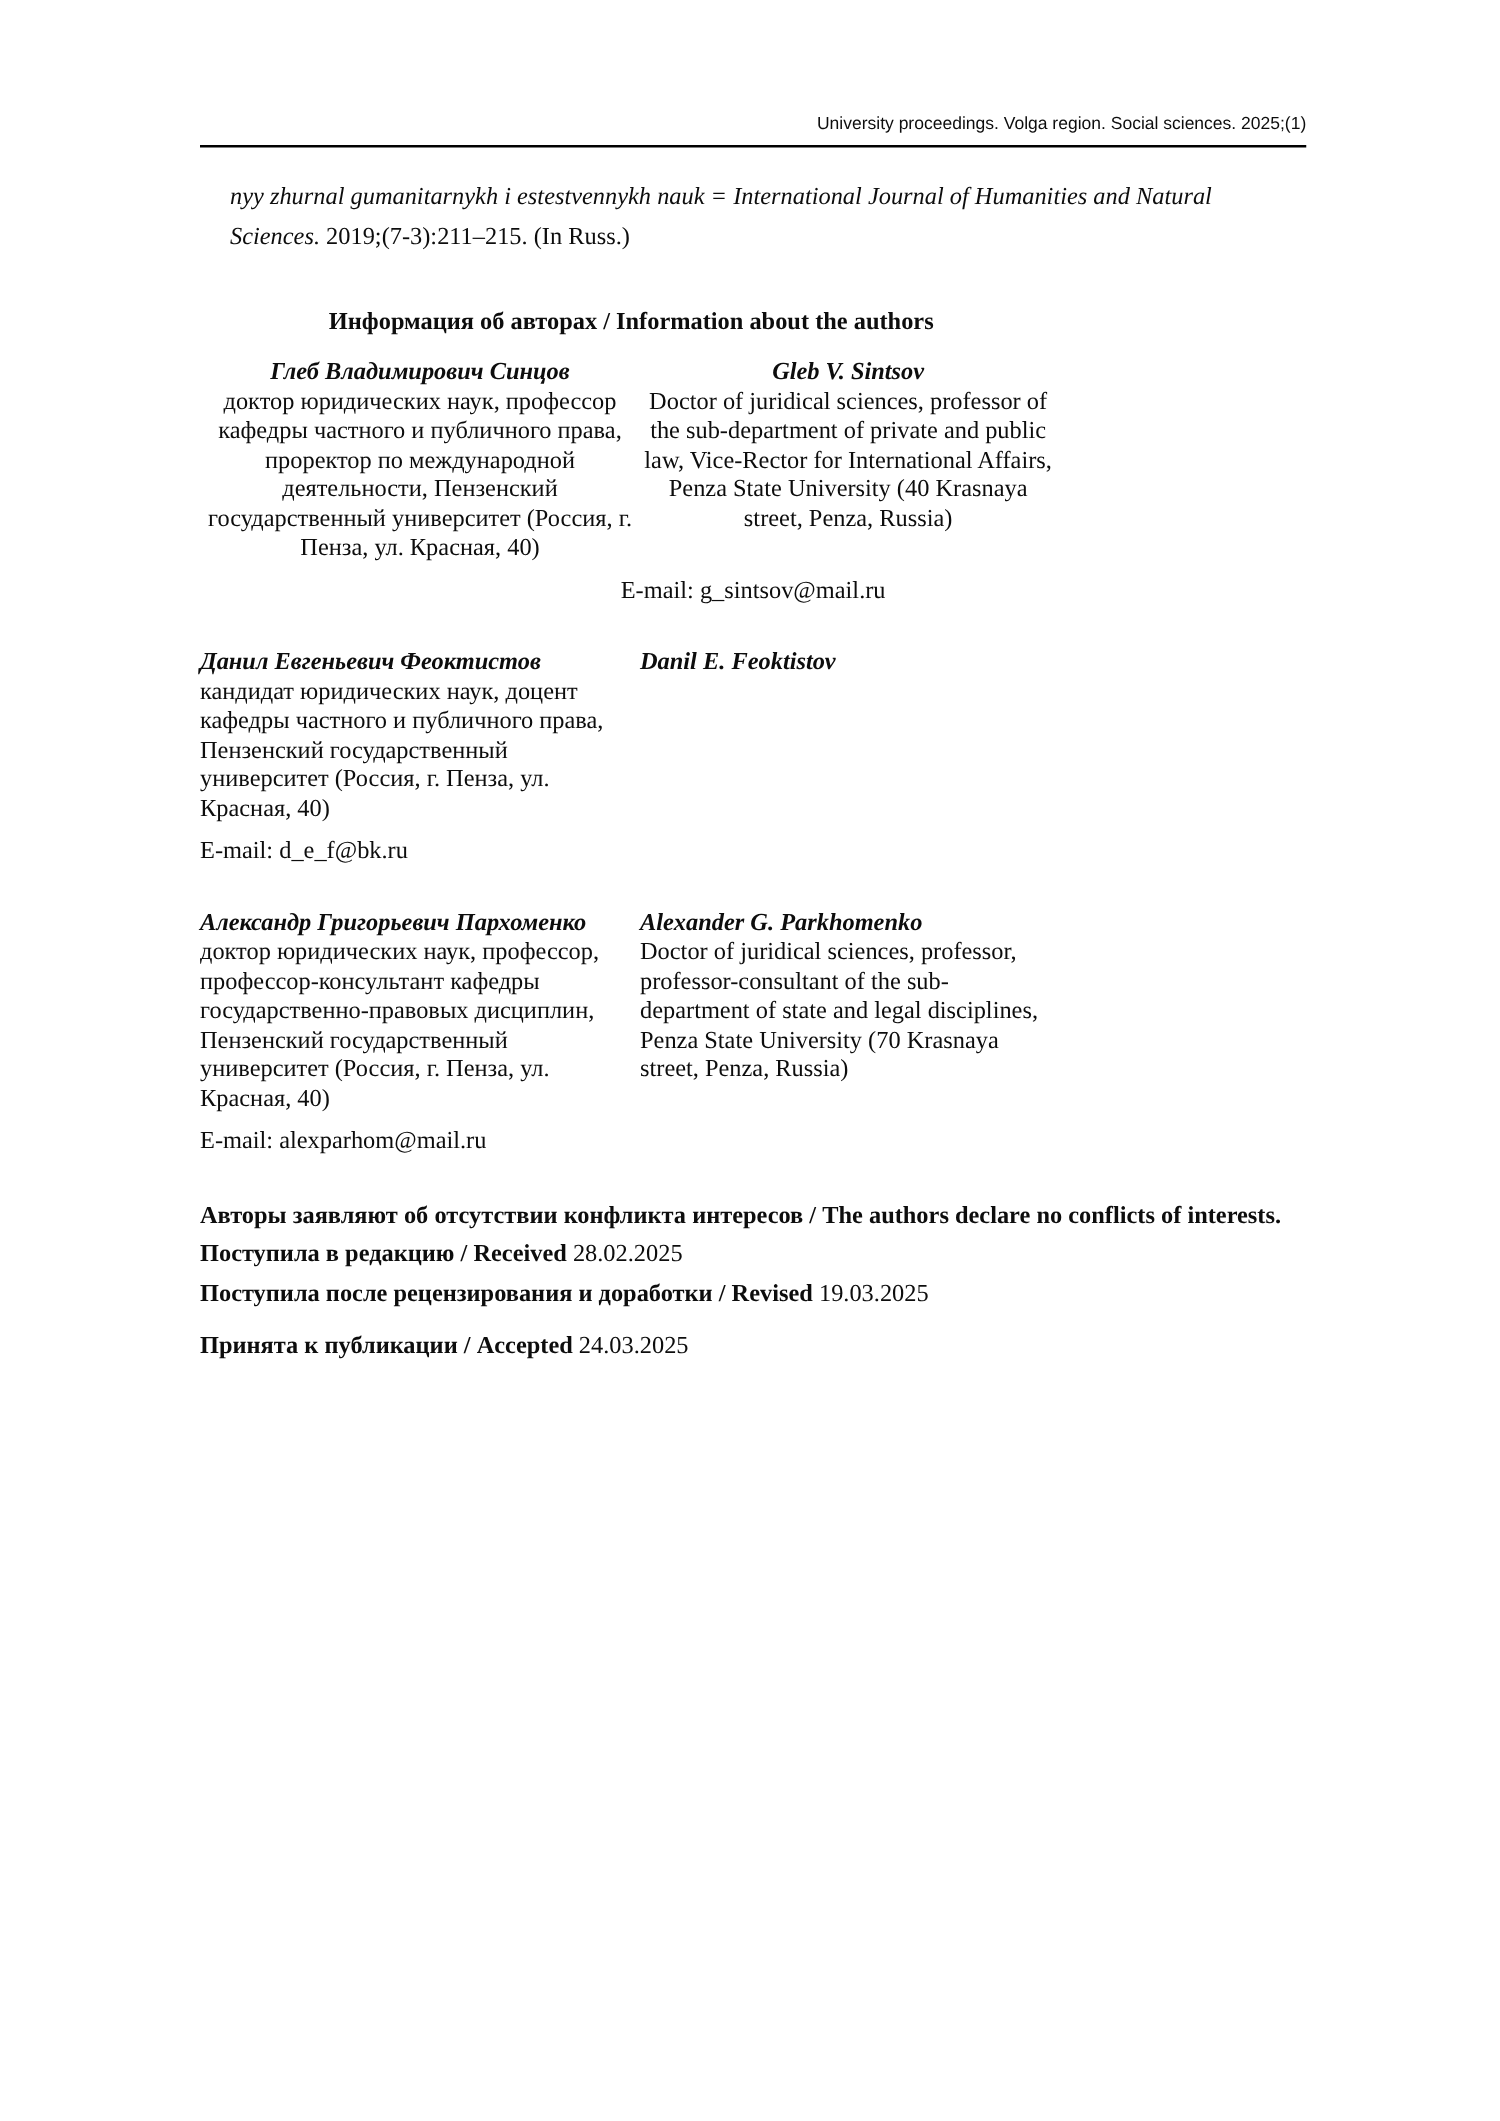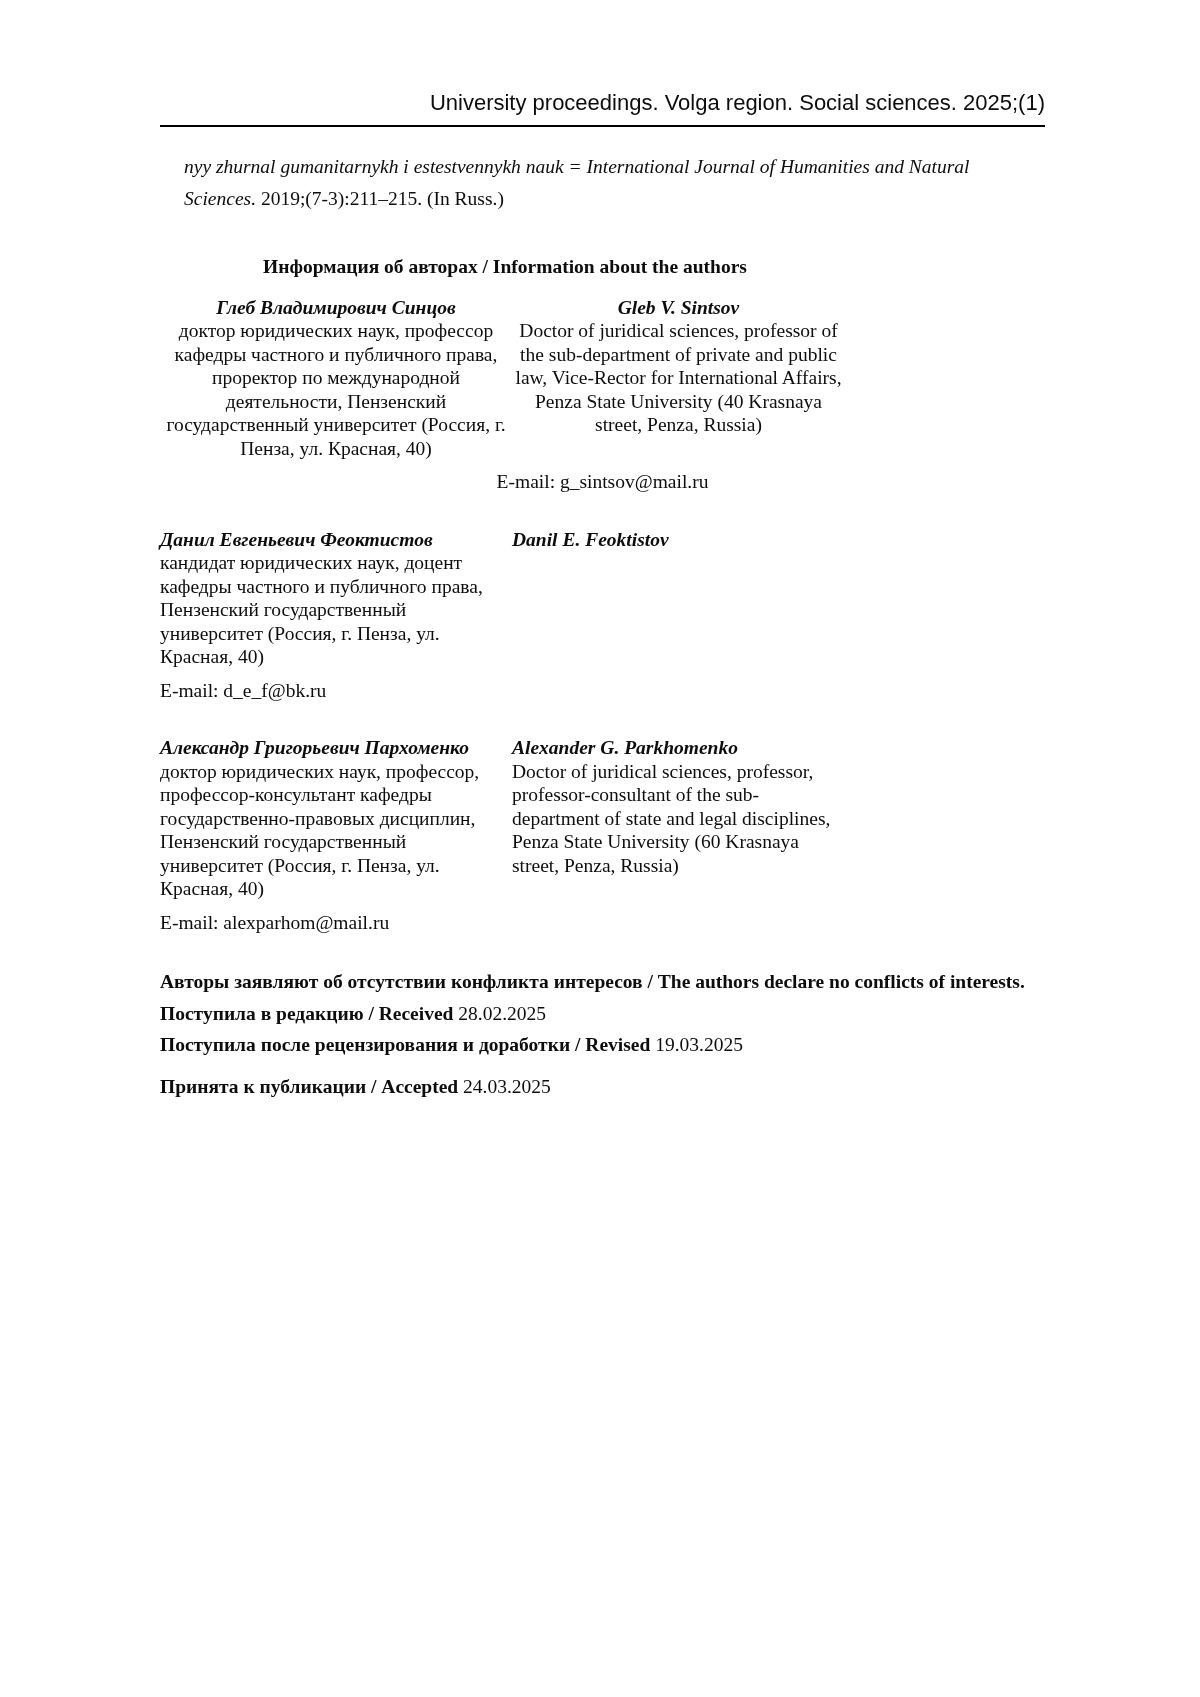--- a/index.html
+++ b/index.html
@@ -16,21 +16,21 @@
     line-height: 23.5px;
   }
   .content {
     padding: 0 155px 0 160px;
   }
   .running-head {
     padding-top: 90px;
     padding-bottom: 9px;
     text-align: right;
     font-family: "Liberation Sans", sans-serif;
-    font-size: 22px;
+    font-size: 14px;
     line-height: 1.2;
     border-bottom: 2px solid #000000;
   }
   .reference {
     margin: 24px 0 0 0;
     padding-left: 24px;
     line-height: 32px;
   }
   .reference .it { font-style: italic; }
   .section-title {
@@ -100,21 +100,21 @@
     </div>
 
     <div class="author-block">
       <div class="author-cols">
         <div class="col-ru">
           <div class="author-name">Александр Григорьевич Пархоменко</div>
           <div class="author-bio">доктор юридических наук, профессор, профессор-консультант кафедры государственно-правовых дисциплин, Пензенский государственный университет (Россия, г. Пенза, ул. Красная, 40)</div>
         </div>
         <div class="col-en">
           <div class="author-name">Alexander G. Parkhomenko</div>
-          <div class="author-bio">Doctor of juridical sciences, professor, professor-consultant of the sub-department of state and legal disciplines, Penza State University (60 Krasnaya street, Penza, Russia)</div>
+          <div class="author-bio">Doctor of juridical sciences, professor, professor-consultant of the sub-department of state and legal disciplines, Penza State University (70 Krasnaya street, Penza, Russia)</div>
         </div>
       </div>
       <div class="email-line"><span>E-mail:</span> <span>alexparhom@mail.ru</span></div>
     </div>
 
     <div class="footer-block">
       <p class="conflict" style="margin:0;">Авторы заявляют об отсутствии конфликта интересов / The authors declare no conflicts of interests.</p>
       <p class="date-line" style="margin-bottom:0;"><span class="label">Поступила в редакцию / Received</span><span class="date"> 28.02.2025</span></p>
       <p class="date-line" style="margin-bottom:18px;"><span class="label">Поступила после рецензирования и доработки / Revised</span><span class="date"> 19.03.2025</span></p>
       <p class="date-line" style="margin-bottom:0;"><span class="label">Принята к публикации / Accepted</span><span class="date"> 24.03.2025</span></p>

